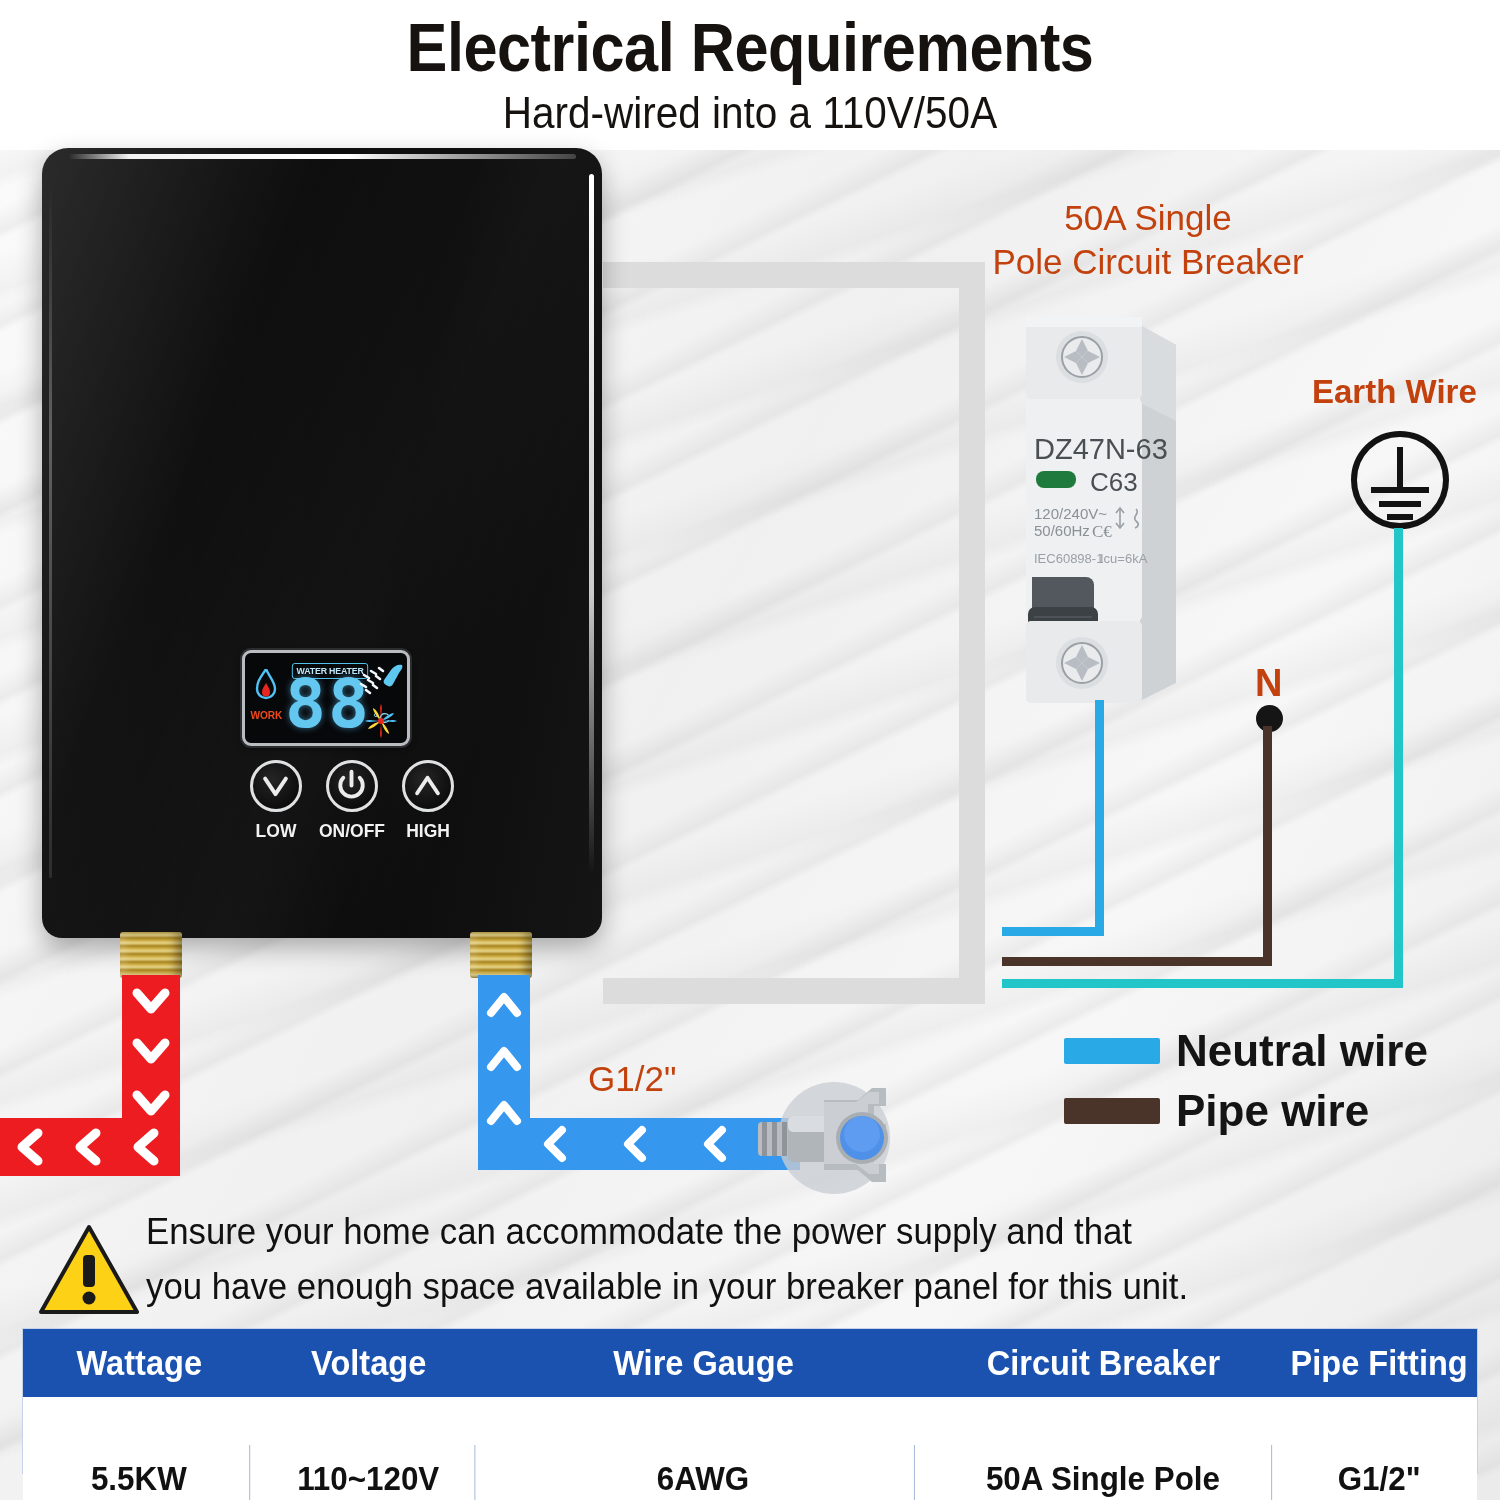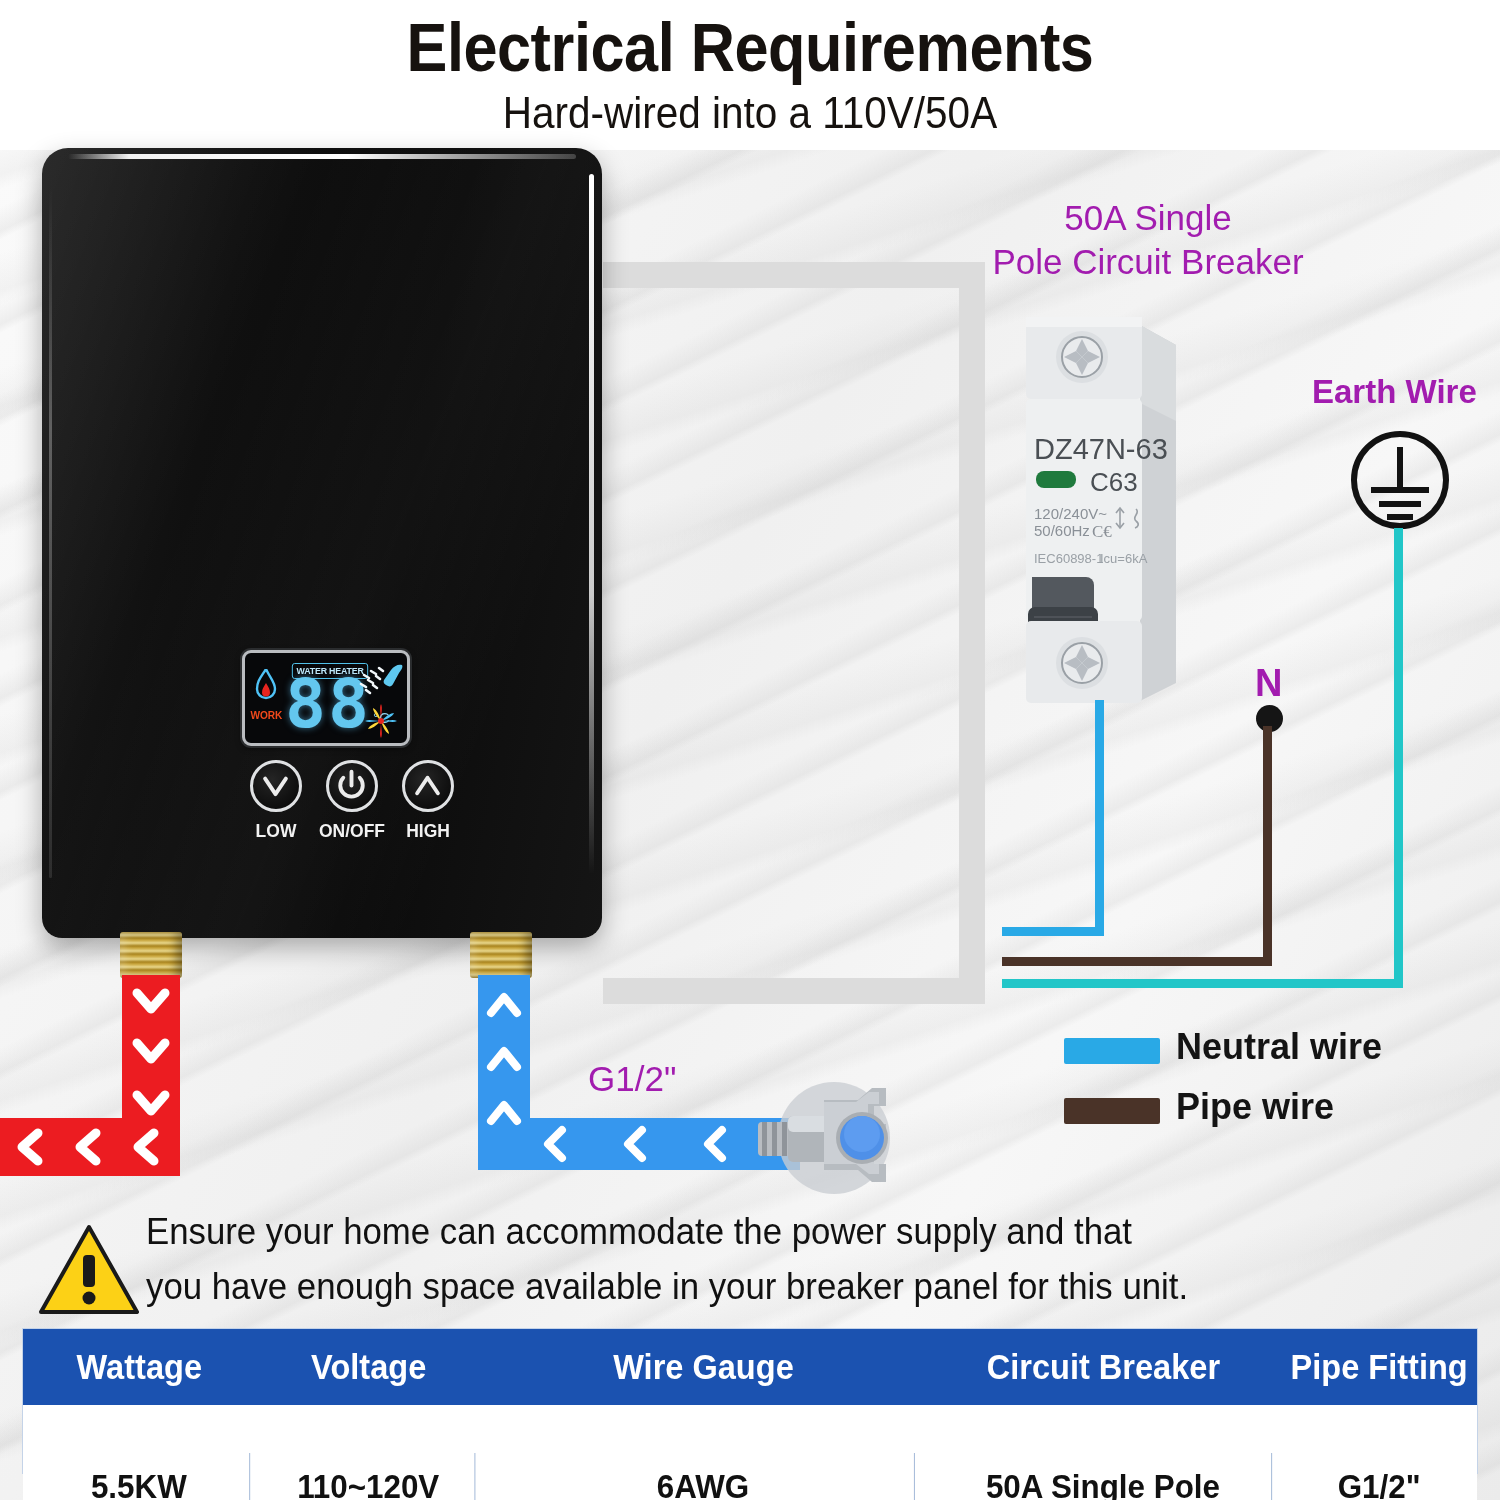--- a/index.html
+++ b/index.html
@@ -168,21 +168,21 @@
   .pipe-red { background: #ec1c21; }
   .pipe-blue { background: #3697ee; }
 
   .chev { position: absolute; }
 
   
   #valve { position:absolute; left: 758px; top: 1072px; width: 140px; height: 132px; }
 
   
   .diag-label {
-    position: absolute; color: #a21caf; white-space: nowrap;
+    position: absolute; color: #c2410c; white-space: nowrap;
   }
   #breaker-caption {
     left: 928px; top: 196px; width: 440px; text-align: center;
     font-size: 35px; line-height: 44px;
   }
   #earth-label {
     left: 1312px; top: 373px; font-size: 33px; font-weight: bold;
   }
   #n-label {
     left: 1255px; top: 662px; font-size: 38px; font-weight: bold;
@@ -211,41 +211,41 @@
 
   
   #legend { position:absolute; left: 1064px; top: 1024px; width: 420px; }
   .legend-row { position: relative; height: 60px; }
   .legend-sw {
     position:absolute; left: 0; top: 14px; width: 96px; height: 26px;
     border-radius: 2px;
   }
   .legend-tx {
     position:absolute; left: 112px; top: 2px;
-    font-size: 36px; font-weight: bold; color: #141414; white-space: nowrap;
+    font-size: 44px; font-weight: bold; color: #141414; white-space: nowrap;
   }
 
   
   #warn-icon { position:absolute; left: 36px; top: 1222px; width: 106px; height: 96px; }
   #warn-text {
     position:absolute; left: 146px; top: 1204px; width: 1260px;
     font-size: 37px; line-height: 55px; color: #111;
     transform: scaleX(0.94); transform-origin: left top;
   }
 
   
   #spec-table {
     position:absolute; left: 22px; top: 1328px;
     width: 1456px; height: 146px;
     border: 1px solid #c4d3e8;
     background: #fff;
   }
   #spec-table .row { display: flex; width: 100%; }
   #spec-table .head {
-    height: 76px; background: #1b52b0;
+    height: 68px; background: #1b52b0;
   }
   #spec-table .body { height: 68px; background: #fff; margin-top: 48px; }
   #spec-table .cell {
     display: flex; align-items: center; justify-content: center;
     text-align: center; white-space: nowrap; overflow: hidden;
   }
   #spec-table .head .cell {
     color: #fff; font-size: 35px; font-weight: bold;
     transform: scaleX(0.93);
   }

